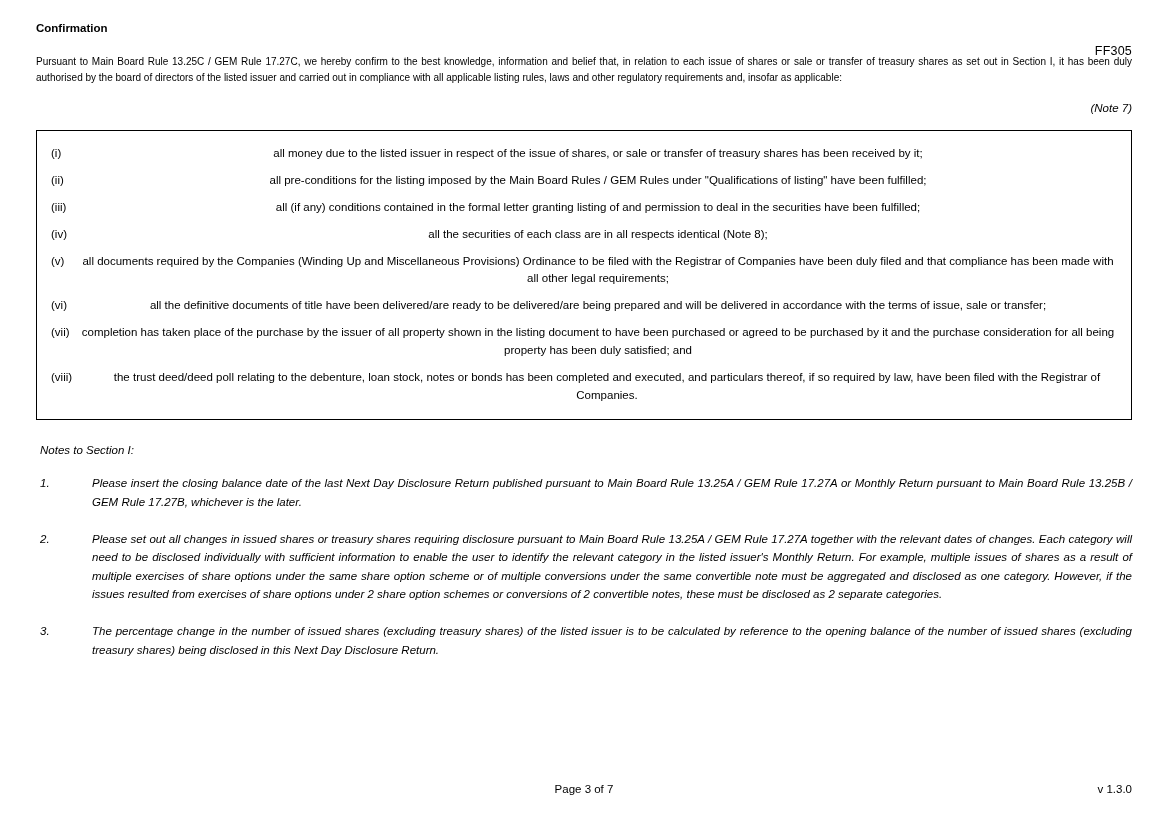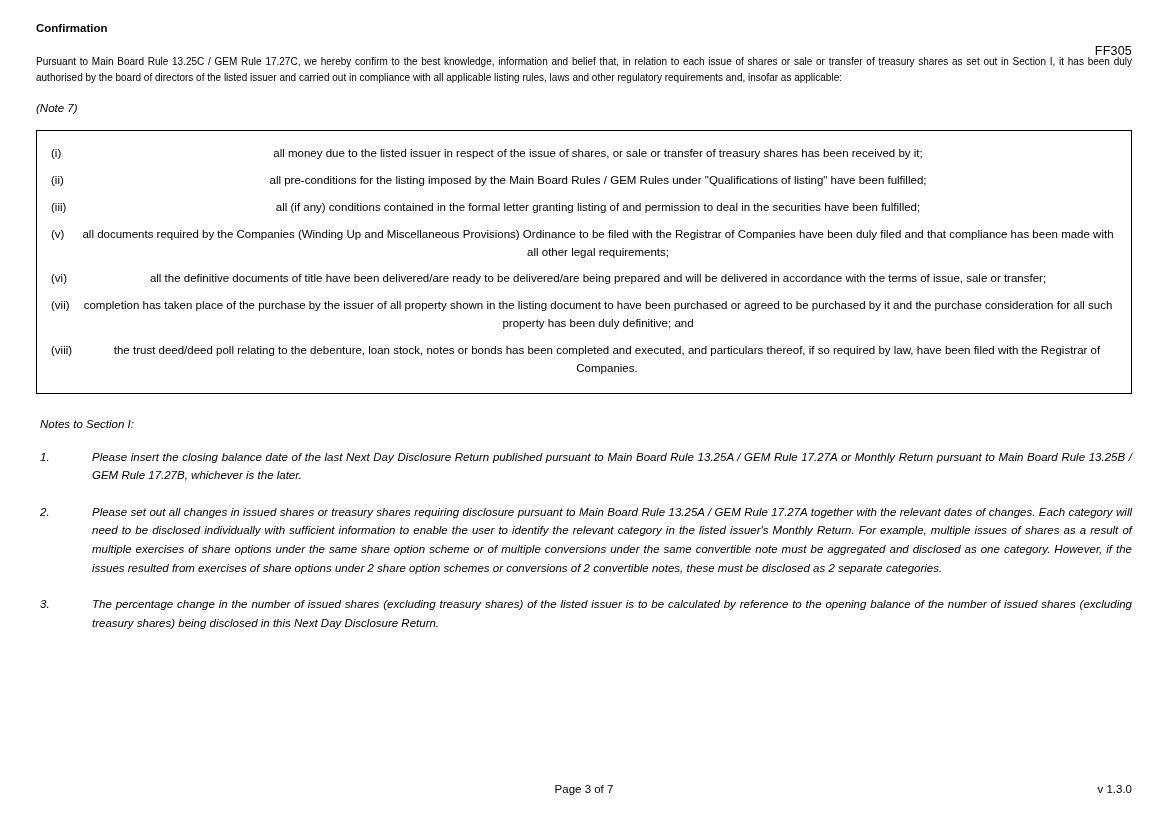--- a/index.html
+++ b/index.html
@@ -37,20 +37,21 @@
   .para {
     margin-top: 20px;
     font-size: 10px;
     line-height: 1.62;
     text-align: justify;
   }
   .note-ref {
     margin-top: 16px;
     font-size: 11.5px;
     font-style: italic;
+    text-align: right;
   }
   .box {
     margin-top: 16px;
     border: 1px solid #000000;
     padding: 10px 14px 12px 14px;
   }
   .item {
     display: flex;
     align-items: flex-start;
     font-size: 11.5px;
@@ -133,34 +134,38 @@
     <div class="item">
       <span class="marker">(ii)</span>
       <span class="body">all pre-conditions for the listing imposed by the Main Board Rules / GEM Rules under "Qualifications of listing" have been fulfilled;</span>
     </div>
 
     <div class="item">
       <span class="marker">(iii)</span>
       <span class="body">all (if any) conditions contained in the formal letter granting listing of and permission to deal in the securities have been fulfilled;</span>
     </div>
 
+    <div class="item">
+      <span class="marker">(iv)</span>
+      <span class="body">all the securities of each class are in all respects identical (Note 8);</span>
+    </div>
 
     <div class="item">
       <span class="marker">(v)</span>
       <span class="body">all documents required by the Companies (Winding Up and Miscellaneous Provisions) Ordinance to be filed with the Registrar of Companies have been duly filed and that compliance has been made with all other legal requirements;</span>
     </div>
 
     <div class="item">
       <span class="marker">(vi)</span>
       <span class="body">all the definitive documents of title have been delivered/are ready to be delivered/are being prepared and will be delivered in accordance with the terms of issue, sale or transfer;</span>
     </div>
 
     <div class="item">
       <span class="marker">(vii)</span>
-      <span class="body">completion has taken place of the purchase by the issuer of all property shown in the listing document to have been purchased or agreed to be purchased by it and the purchase consideration for all such property has been duly definitive; and</span>
+      <span class="body">completion has taken place of the purchase by the issuer of all property shown in the listing document to have been purchased or agreed to be purchased by it and the purchase consideration for all being property has been duly satisfied; and</span>
     </div>
 
     <div class="item">
       <span class="marker wide">(viii)</span>
       <span class="body">the trust deed/deed poll relating to the debenture, loan stock, notes or bonds has been completed and executed, and particulars thereof, if so required by law, have been filed with the Registrar of Companies.</span>
     </div>
 
   </div>
 
   <div class="notes-head">Notes to Section I:</div>

